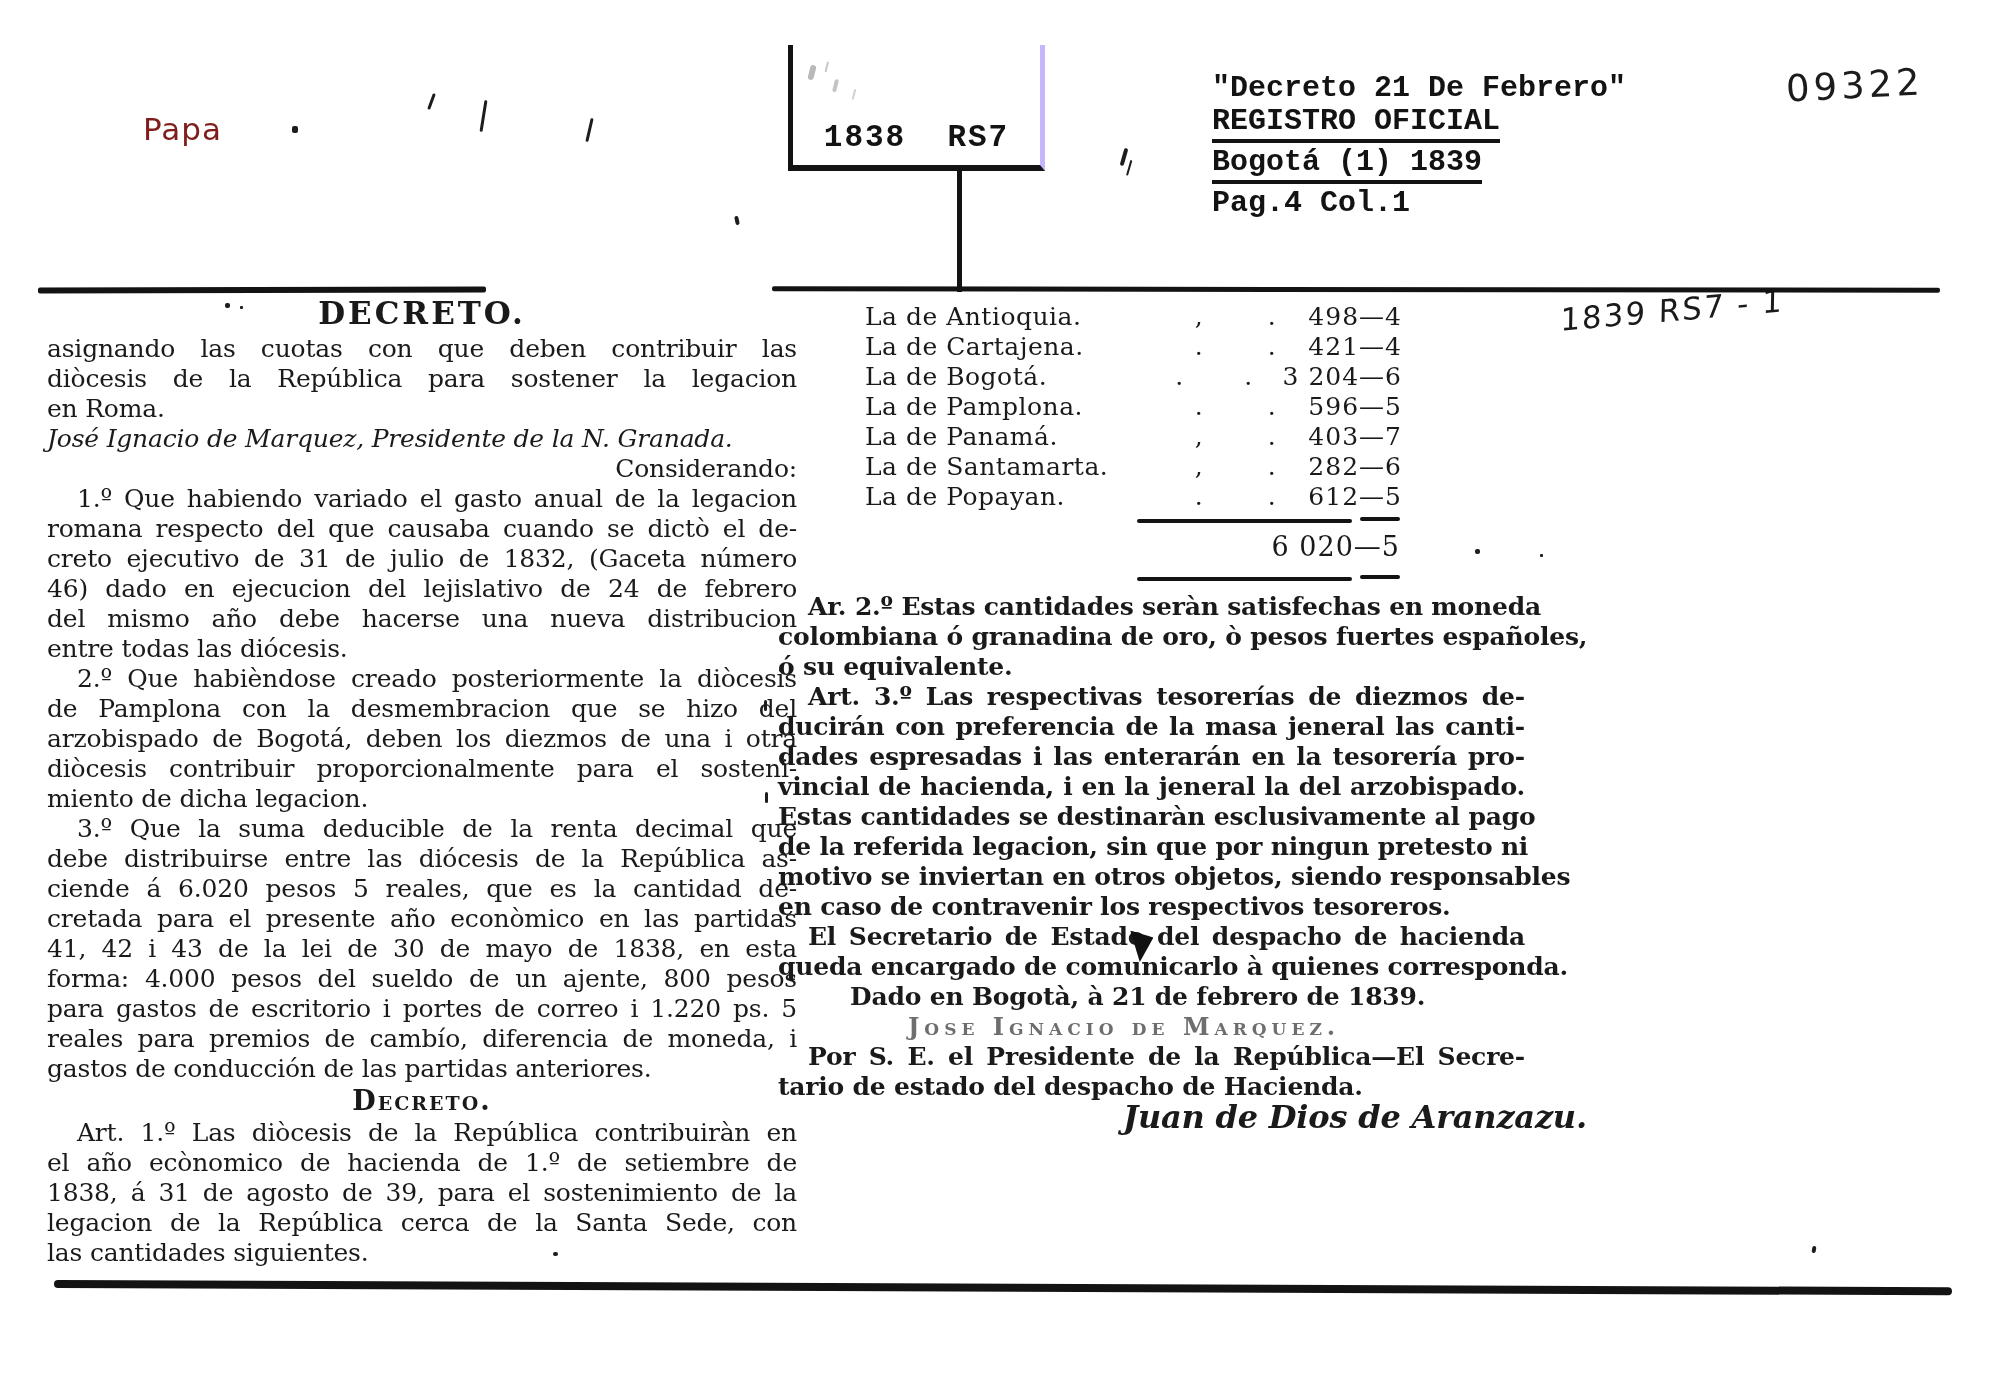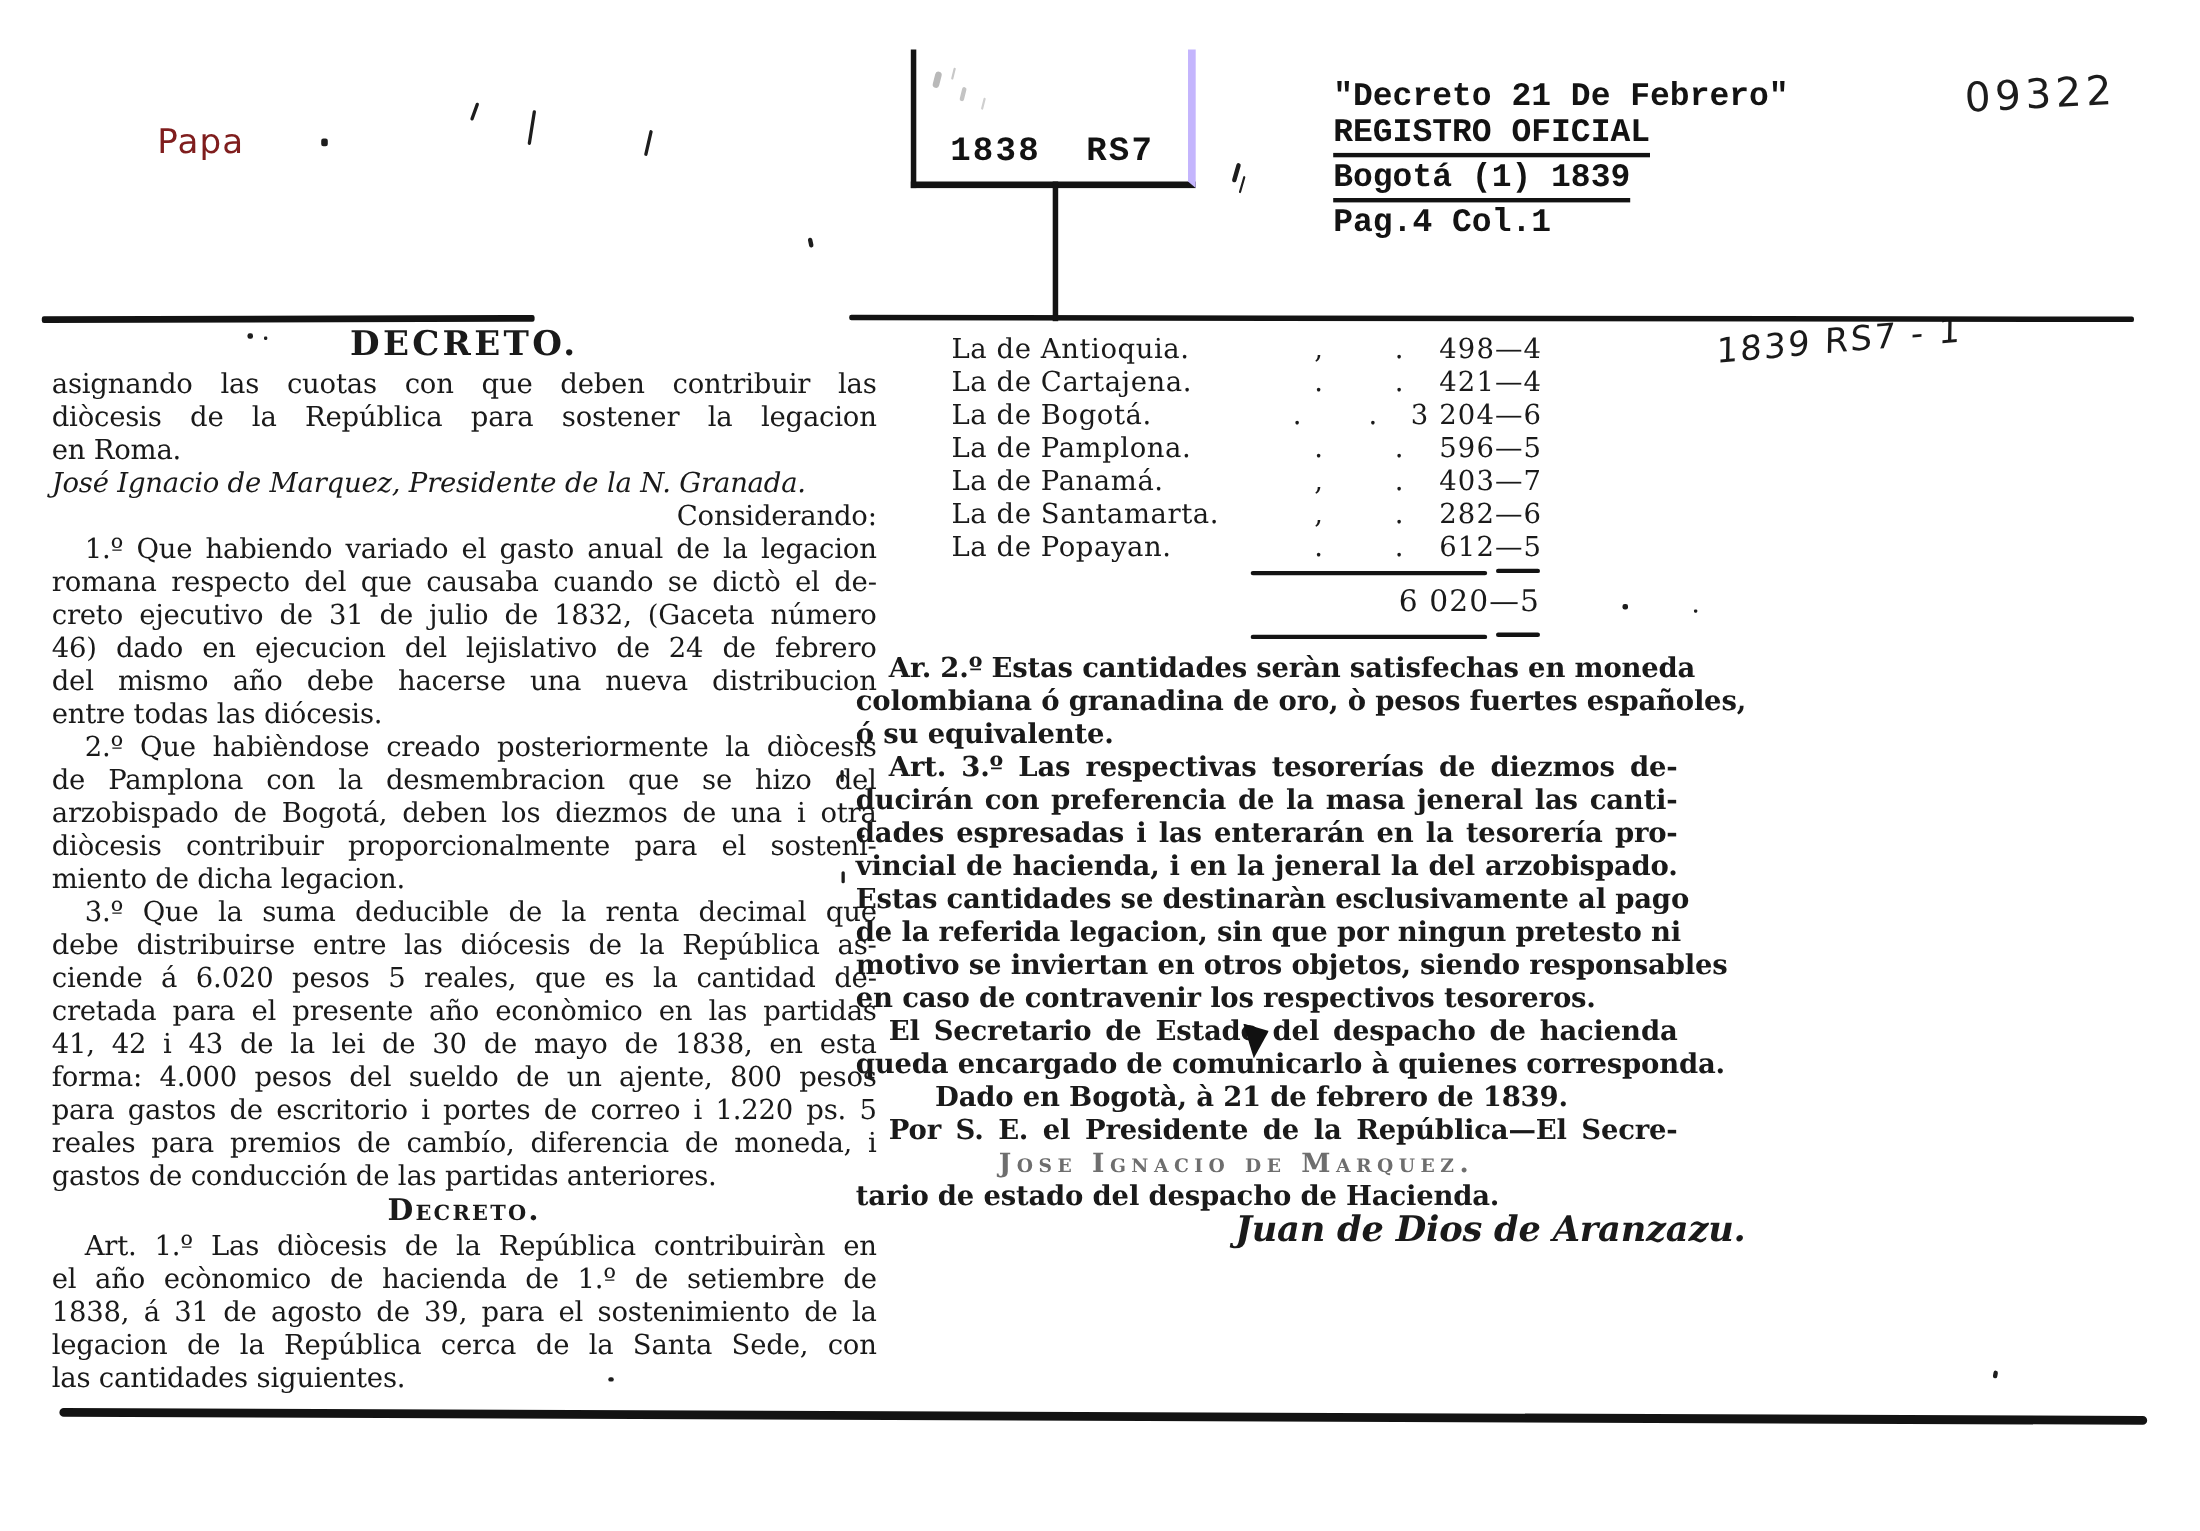--- a/index.html
+++ b/index.html
@@ -1,22 +1,22 @@
 <!DOCTYPE html>
 <html><head>
 <meta charset="utf-8">
 <style>
   html,body{margin:0;padding:0;background:#e8e8e8;}
   #page{position:relative;width:2000px;height:1392px;background:#ffffff;overflow:hidden;
         font-family:"DejaVu Serif",serif;color:#1a1a1a;}
   
   #papa{position:absolute;left:143px;top:111px;font-family:"DejaVu Sans",sans-serif;
         font-size:31px;letter-spacing:1px;color:#7f1d1d;}
-  #filebox{position:absolute;left:828px;top:45px;width:247px;height:120px;
-           border-left:5px solid #131313;border-right:7px solid #c4b5fd;border-bottom:6px solid #131313;}
+  #filebox{position:absolute;left:788px;top:45px;width:247px;height:120px;
+           border-left:5px solid #131313;border-right:5px solid #c4b5fd;border-bottom:6px solid #131313;}
   #filebox-label{position:absolute;left:0;bottom:10px;width:100%;text-align:center;
            font-family:"Liberation Mono",monospace;font-weight:bold;font-size:31px;
            letter-spacing:2px;white-space:pre;color:#131313;}
   .fm{position:absolute;left:16px;top:20px;width:6px;height:15px;background:#b9b9b9;border-radius:3px;
       transform:rotate(14deg);box-shadow:26px 7px 0 -1px #c4c4c4,46px 11px 0 -2px #cfcfcf,13px -9px 0 -2px #c8c8c8;}
   #stem{position:absolute;left:957px;top:165px;width:5px;height:127px;background:#131313;}
   #refblock{position:absolute;left:1212px;top:72px;font-family:"Liberation Mono",monospace;
             font-weight:bold;font-size:30px;line-height:33px;color:#131313;}
   #refblock .rl{display:block;white-space:pre;}
   #refblock .u{width:fit-content;border-bottom:4px solid #131313;padding-bottom:1px;margin-bottom:3px;}
@@ -180,22 +180,22 @@
       <div class="bl jl">ducirán con preferencia de la masa jeneral las canti-</div>
       <div class="bl jl">dades espresadas i las enterarán en la tesorería pro-</div>
       <div class="bl jl">vincial de hacienda, i en la jeneral la del arzobispado.</div>
       <div class="bl jl">Estas cantidades se destinaràn esclusivamente al pago</div>
       <div class="bl jl">de la referida legacion, sin que por ningun pretesto ni</div>
       <div class="bl jl">motivo se inviertan en otros objetos, siendo responsables</div>
       <div class="bl ll">en caso de contravenir los respectivos tesoreros.</div>
       <div class="bl jl ind">El Secretario de Estado del despacho de hacienda</div>
       <div class="bl ll">queda encargado de comunicarlo à quienes corresponda.</div>
       <div class="bl ll ind2">Dado en Bogotà, à 21 de febrero de 1839.</div>
+      <div class="bl sig1">Jose Ignacio de Marquez.</div>
       <div class="bl jl ind">Por S. E. el Presidente de la República—El Secre-</div>
-      <div class="bl sig1">Jose Ignacio de Marquez.</div>
       <div class="bl ll">tario de estado del despacho de Hacienda.</div>
       <div class="bl sig2">Juan de Dios de Aranzazu.</div>
     </div>
 
   <div id="inkblob"></div>
   <div class="speck" style="left:225px;top:303px;width:5px;height:5px;box-shadow:14px 2px 0 -1px #1d1d1d;"></div>
   <div class="speck" style="left:292px;top:126px;width:6px;height:7px;"></div>
   <div class="speck" style="left:430px;top:93px;width:3px;height:17px;transform:rotate(20deg);"></div>
   <div class="speck" style="left:482px;top:100px;width:3px;height:32px;transform:rotate(9deg);"></div>
   <div class="speck" style="left:588px;top:118px;width:3px;height:24px;transform:rotate(13deg);"></div>

